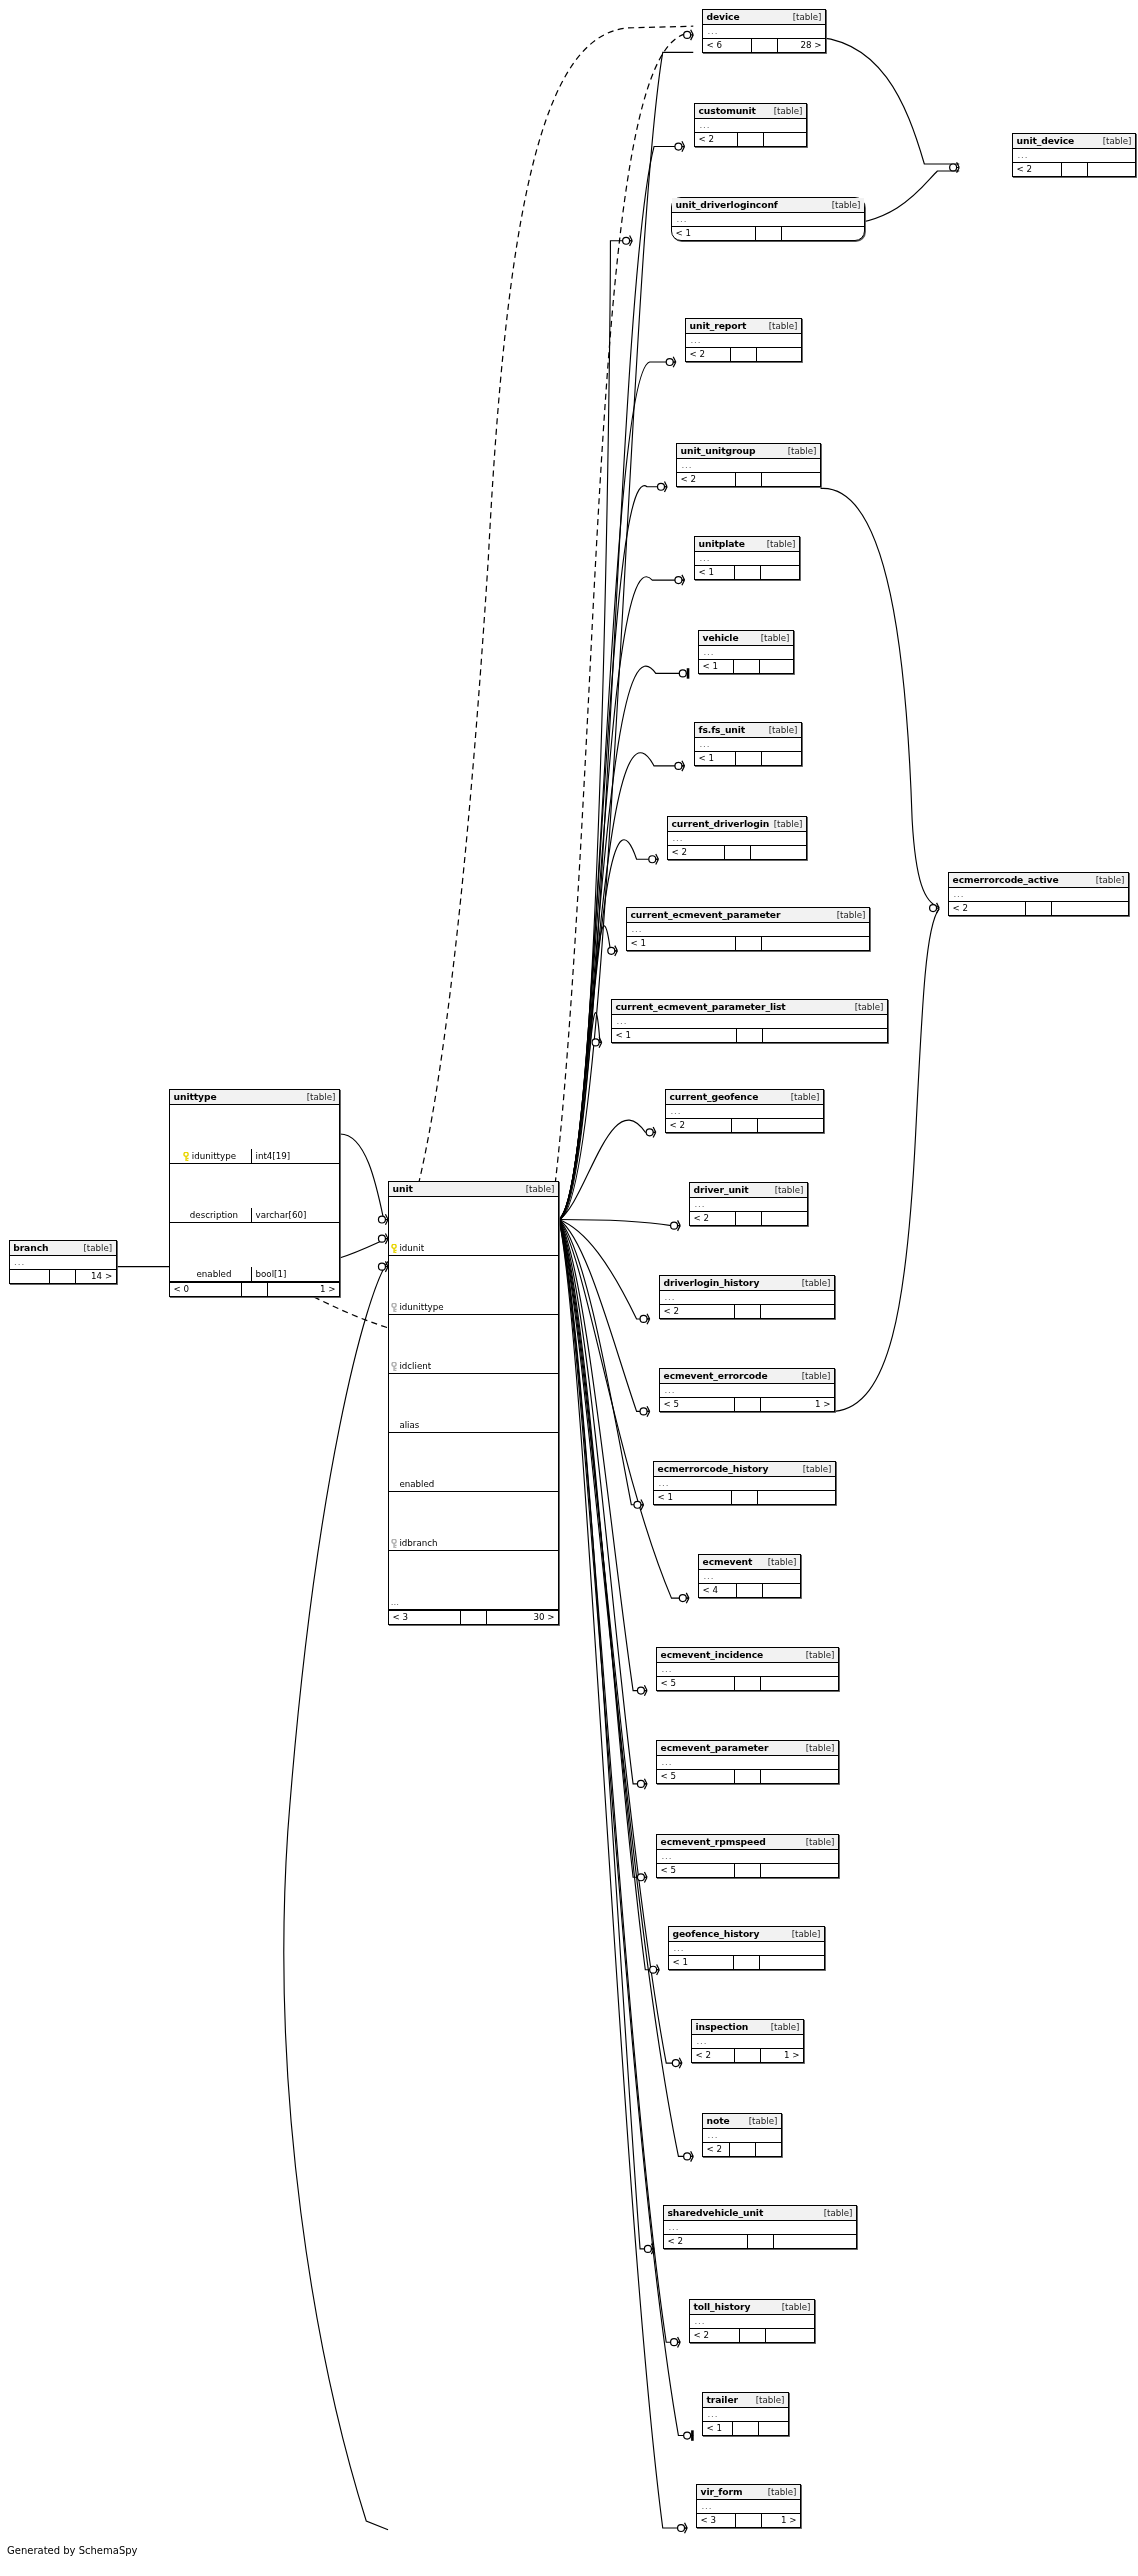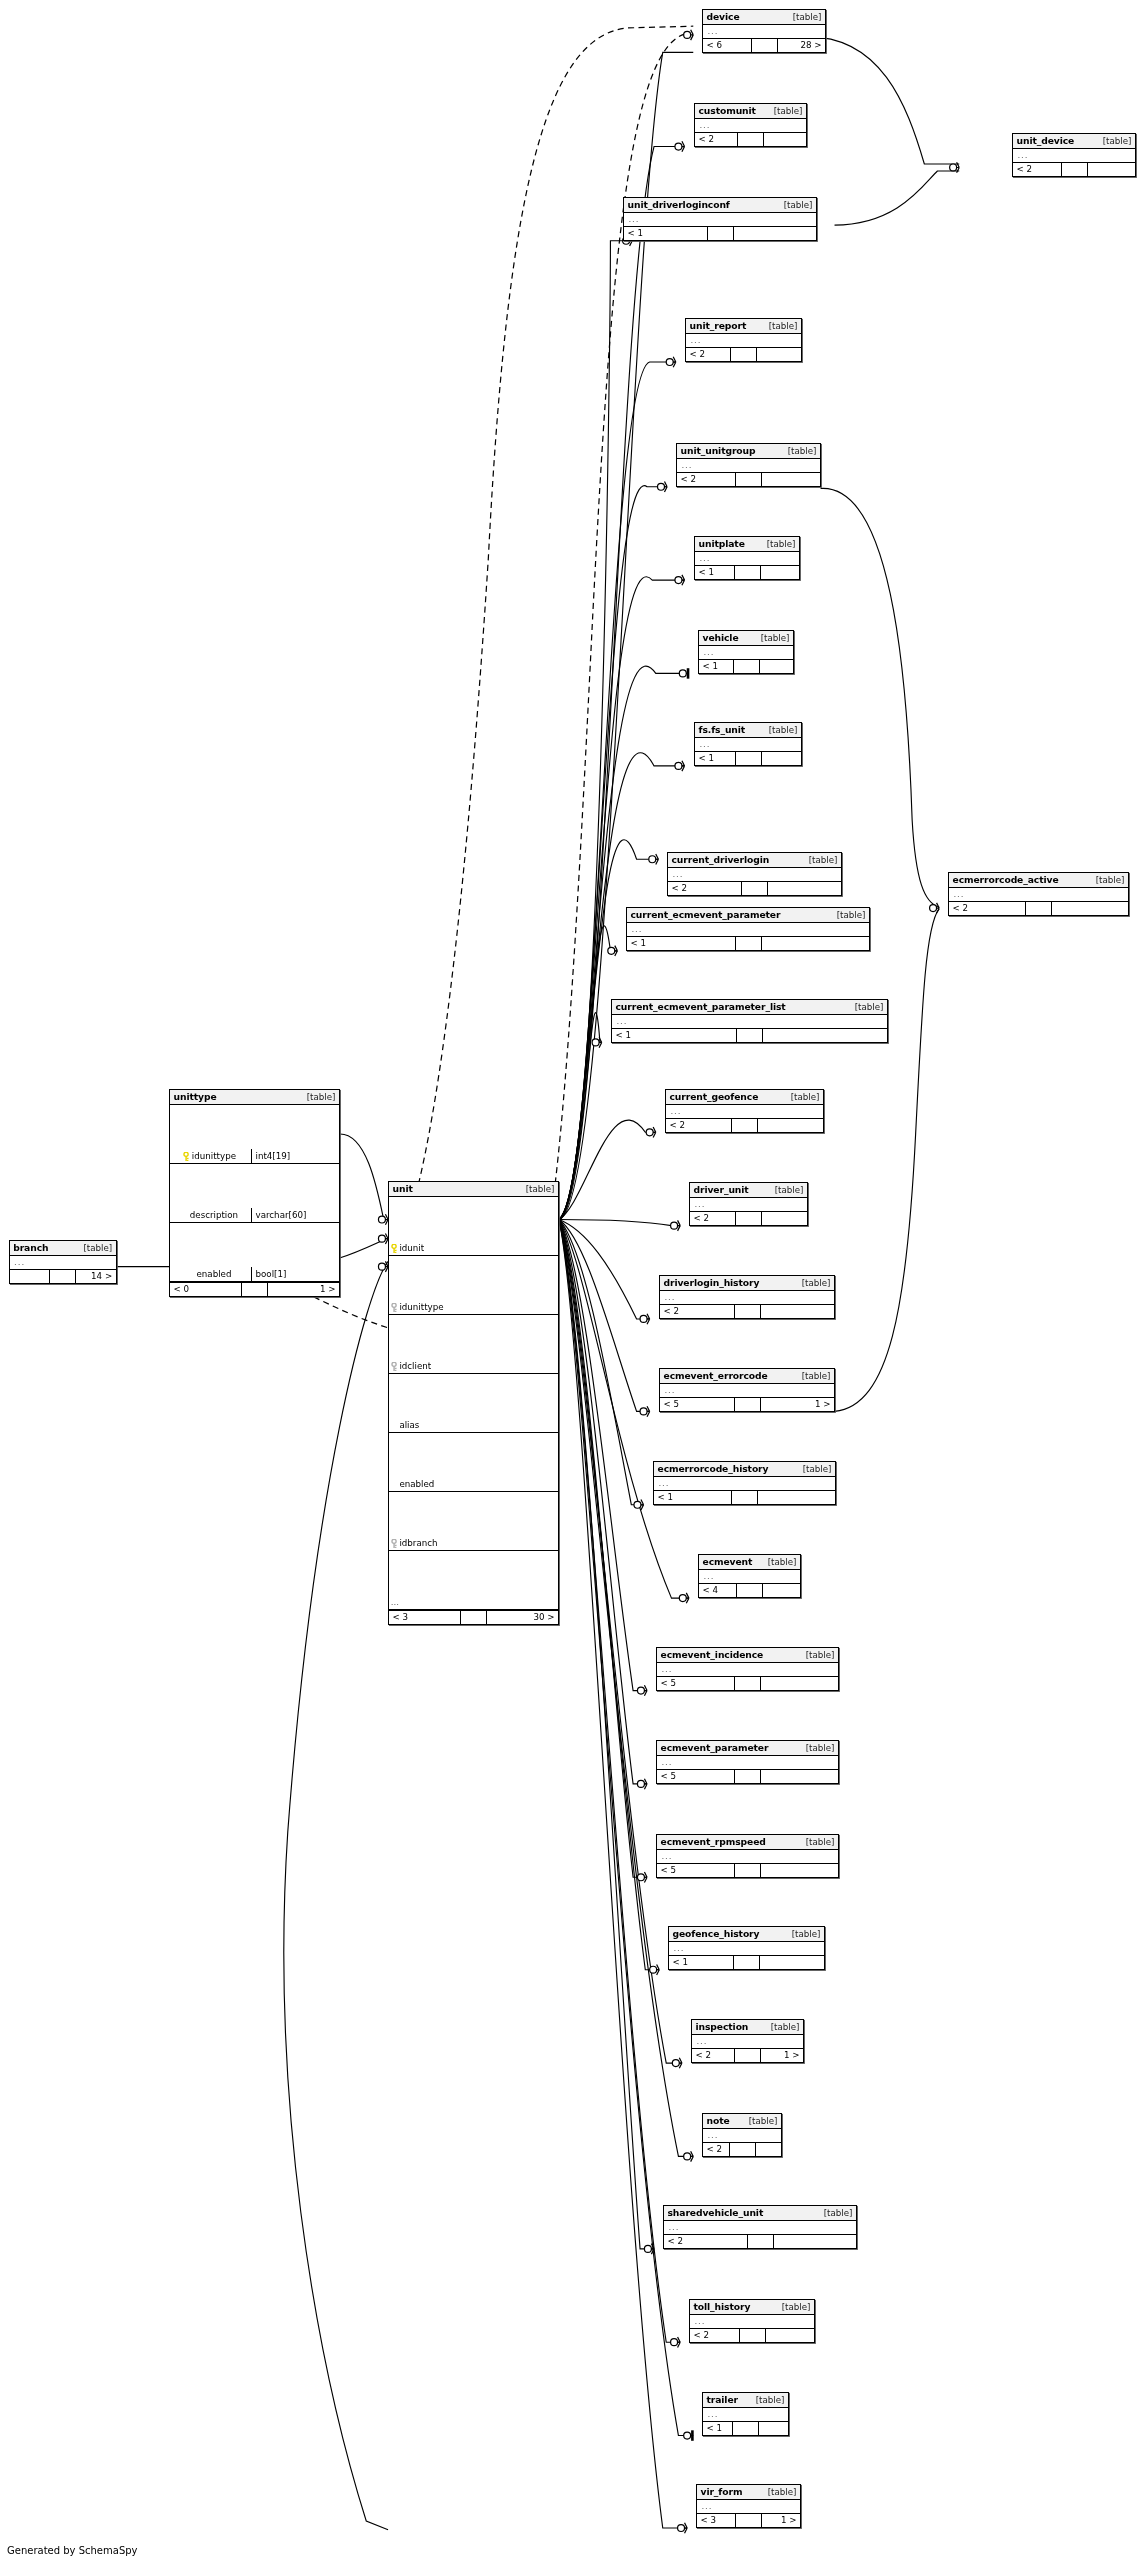--- a/index.html
+++ b/index.html
@@ -158,21 +158,21 @@
         </div>
         <div class="body">
           <div class="row dots">...</div>
         </div>
         <div class="foot">
           <div class="f l" style="flex:1">&lt; 2</div>
           <div class="f ctr" style="flex:0 0 26px"></div>
           <div class="f r" style="flex:1"></div>
         </div>
       </div>
-      <div class="tbl" style="left:623px;top:197px;width:194px;">
+      <div class="tbl" style="left:671px;top:197px;width:194px;border-radius:10px;">
         <div class="hdr">
           <span class="nm">unit_driverloginconf</span>
           <span class="tg">[table]</span>
         </div>
         <div class="body">
           <div class="row dots">...</div>
         </div>
         <div class="foot">
           <div class="f l" style="flex:1">&lt; 1</div>
           <div class="f ctr" style="flex:0 0 26px"></div>
@@ -242,21 +242,21 @@
         </div>
         <div class="body">
           <div class="row dots">...</div>
         </div>
         <div class="foot">
           <div class="f l" style="flex:1">&lt; 1</div>
           <div class="f ctr" style="flex:0 0 26px"></div>
           <div class="f r" style="flex:1"></div>
         </div>
       </div>
-      <div class="tbl" style="left:667px;top:852px;width:175px;">
+      <div class="tbl" style="left:667px;top:816px;width:140px;">
         <div class="hdr">
           <span class="nm">current_driverlogin</span>
           <span class="tg">[table]</span>
         </div>
         <div class="body">
           <div class="row dots">...</div>
         </div>
         <div class="foot">
           <div class="f l" style="flex:1">&lt; 2</div>
           <div class="f ctr" style="flex:0 0 26px"></div>

